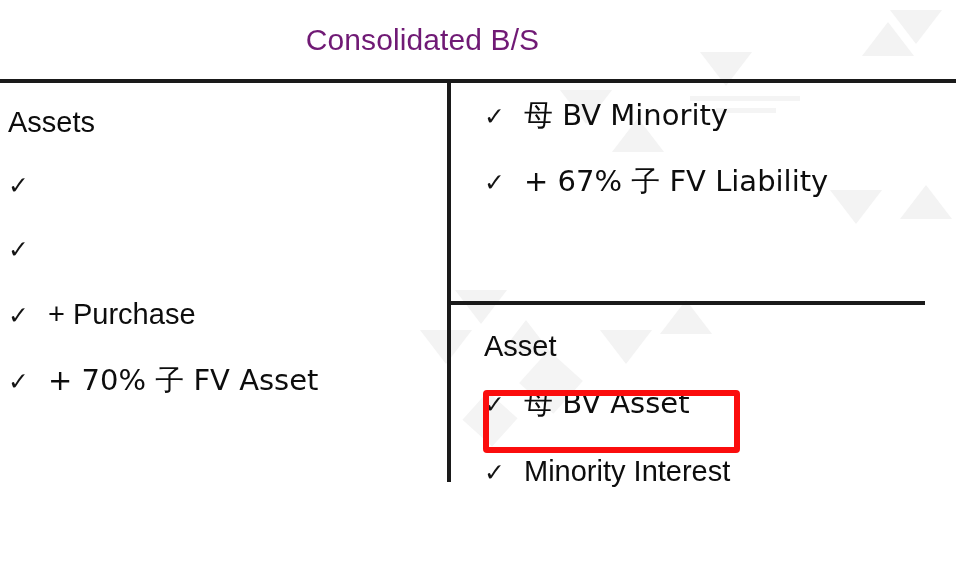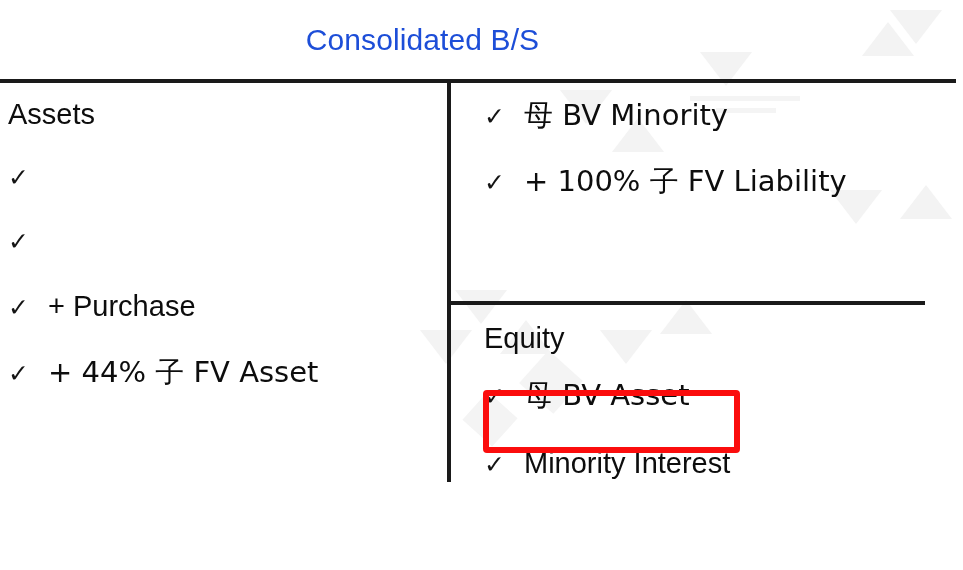--- a/index.html
+++ b/index.html
@@ -58,38 +58,38 @@
   
   #title {
     position: absolute;
     left: 0;
     top: 20px;
     width: 845px;
     text-align: center;
     font-size: 30px;
     line-height: 40px;
     letter-spacing: .1px;
-    color: #1d4ed8;
+    color: #701a75;
     white-space: nowrap;
   }
 
   
   .col {
     position: absolute;
   }
   #col-left  { left: 8px;   top: 94px;  width: 430px; }
   #col-right { left: 484px; top: 94px;  width: 470px; }
   #col-equity{ left: 484px; top: 318px; width: 470px; }
 
   .section-head {
     font-size: 29px;
     line-height: 40px;
     color: #0d0d0d;
     white-space: nowrap;
-    margin: 0 0 23px 0;
+    margin: 8px 0 23px 0;
   }
 
   .bullet-list {
     list-style: none;
     margin: 0;
     padding: 0;
   }
   .bullet {
     display: flex;
     align-items: baseline;
@@ -169,40 +169,40 @@
       </li>
       <li class="bullet">
         <span class="check">✓</span>
       </li>
       <li class="bullet">
         <span class="check">✓</span>
         <span class="btext">+ Purchase</span>
       </li>
       <li class="bullet">
         <span class="check">✓</span>
-        <span class="btext cjk">+ 44% 子 FV Asset</span>
+        <span class="btext cjk">+ 70% 子 FV Asset</span>
       </li>
     </ul>
   </div>
 
   <div class="col" id="col-right">
     <ul class="bullet-list">
       <li class="bullet">
         <span class="check">✓</span>
         <span class="btext cjk">母 BV Minority</span>
       </li>
       <li class="bullet">
         <span class="check">✓</span>
-        <span class="btext cjk">+ 100% 子 FV Liability</span>
+        <span class="btext cjk">+ 67% 子 FV Liability</span>
       </li>
     </ul>
   </div>
 
   <div class="col" id="col-equity">
-    <div class="section-head" style="margin-bottom:16px;">Equity</div>
+    <div class="section-head" style="margin-bottom:16px;">Asset</div>
     <ul class="bullet-list">
       <li class="bullet" style="margin-bottom:24px;">
         <span class="check">✓</span>
         <span class="btext cjk">母 BV Asset</span>
       </li>
       <li class="bullet">
         <span class="check">✓</span>
         <span class="btext">Minority Interest</span>
       </li>
     </ul>

